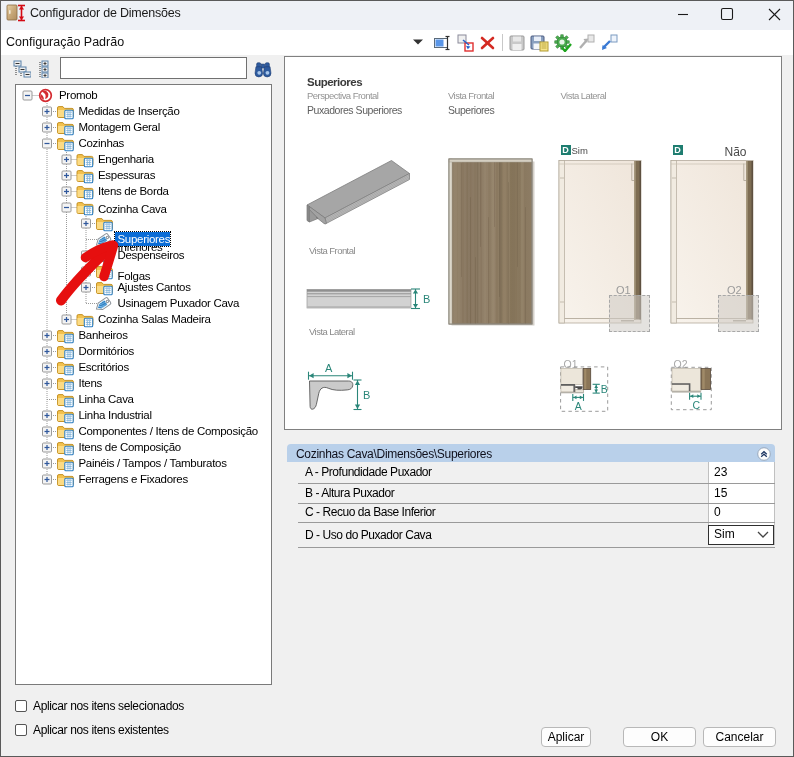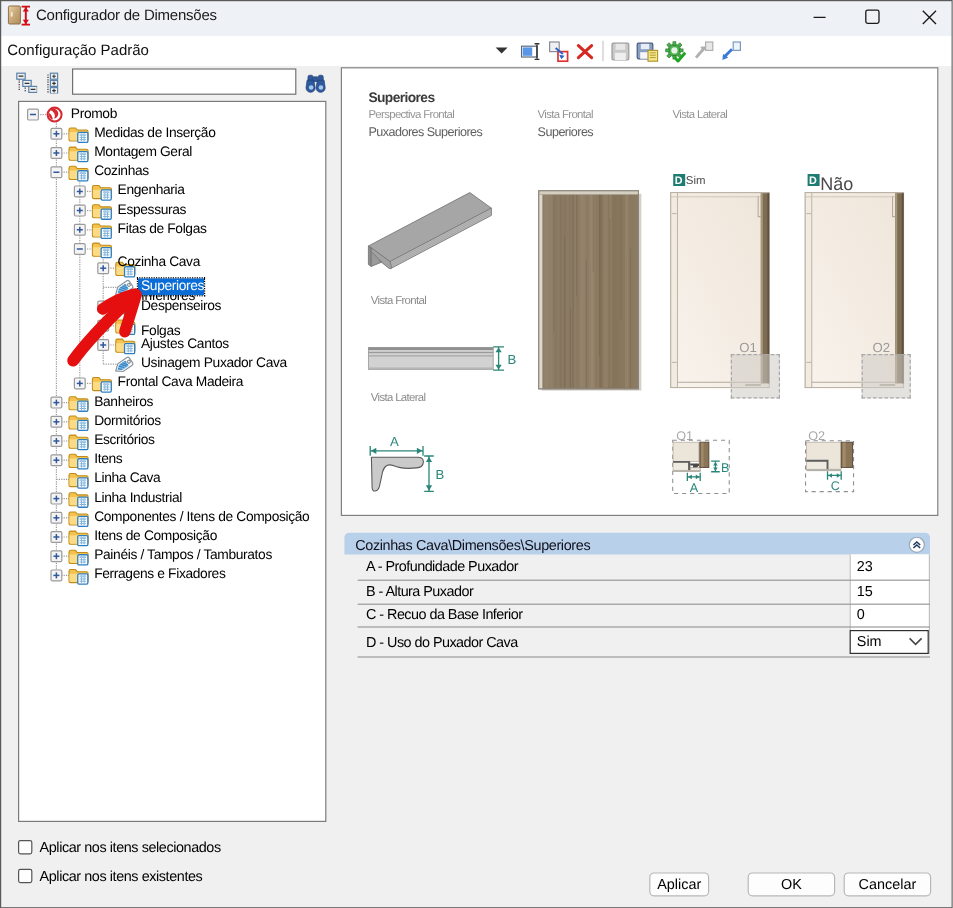--- a/index.html
+++ b/index.html
@@ -408,30 +408,30 @@
 <rect x="9.3" y="6.9" width="5.4" height="1.2" fill="#a8cbe8"></rect>
 </g>
     </g>
   </svg>
 <div class="txt" style="left:59px;top:89.0px;font-size:11.5px;letter-spacing:-0.3px;color:#000;">Promob</div>
 <div class="txt" style="left:78.5px;top:105.0px;font-size:11.5px;letter-spacing:-0.3px;color:#000;">Medidas de Inserção</div>
 <div class="txt" style="left:78.5px;top:121.0px;font-size:11.5px;letter-spacing:-0.3px;color:#000;">Montagem Geral</div>
 <div class="txt" style="left:78.5px;top:137.0px;font-size:11.5px;letter-spacing:-0.3px;color:#000;">Cozinhas</div>
 <div class="txt" style="left:98px;top:153.0px;font-size:11.5px;letter-spacing:-0.3px;color:#000;">Engenharia</div>
 <div class="txt" style="left:98px;top:169.0px;font-size:11.5px;letter-spacing:-0.3px;color:#000;">Espessuras</div>
-<div class="txt" style="left:98px;top:185.0px;font-size:11.5px;letter-spacing:-0.3px;color:#000;">Fitas de Folgas</div>
-<div class="txt" style="left:98px;top:213px;font-size:11.5px;letter-spacing:-0.3px;color:#000;">Cozinha Cava</div>
+<div class="txt" style="left:98px;top:185.0px;font-size:11.5px;letter-spacing:-0.3px;color:#000;">Itens de Borda</div>
+<div class="txt" style="left:98px;top:203px;font-size:11.5px;letter-spacing:-0.3px;color:#000;">Cozinha Cava</div>
 <div class="txt" style="left:117.5px;top:217.0px;font-size:11.5px;letter-spacing:-0.3px;color:#000;margin-top:24px;">Inferiores</div>
 <div class="abs" style="left:115px;top:232.0px;width:55px;height:14px;background:#0a6cd6;outline:1px dotted #000;"></div>
 <div class="txt" style="left:117.5px;top:233.0px;font-size:11.5px;letter-spacing:-0.3px;color:#fff;">Superiores</div>
 <div class="txt" style="left:117.5px;top:249.0px;font-size:11.5px;letter-spacing:-0.3px;color:#000;">Despenseiros</div>
 <div class="txt" style="left:117.5px;top:270px;font-size:11.5px;letter-spacing:-0.3px;color:#000;">Folgas</div>
 <div class="txt" style="left:117.5px;top:281.0px;font-size:11.5px;letter-spacing:-0.3px;color:#000;text-align:right;">Ajustes Cantos</div>
 <div class="txt" style="left:117.5px;top:297.0px;font-size:11.5px;letter-spacing:-0.3px;color:#000;">Usinagem Puxador Cava</div>
-<div class="txt" style="left:98px;top:313.0px;font-size:11.5px;letter-spacing:-0.3px;color:#000;">Frontal Cava Madeira</div>
+<div class="txt" style="left:98px;top:313.0px;font-size:11.5px;letter-spacing:-0.3px;color:#000;">Cozinha Salas Madeira</div>
 <div class="txt" style="left:78.5px;top:329.0px;font-size:11.5px;letter-spacing:-0.3px;color:#000;">Banheiros</div>
 <div class="txt" style="left:78.5px;top:345.0px;font-size:11.5px;letter-spacing:-0.3px;color:#000;">Dormitórios</div>
 <div class="txt" style="left:78.5px;top:361.0px;font-size:11.5px;letter-spacing:-0.3px;color:#000;">Escritórios</div>
 <div class="txt" style="left:78.5px;top:377.0px;font-size:11.5px;letter-spacing:-0.3px;color:#000;">Itens</div>
 <div class="txt" style="left:78.5px;top:393.0px;font-size:11.5px;letter-spacing:-0.3px;color:#000;">Linha Cava</div>
 <div class="txt" style="left:78.5px;top:409.0px;font-size:11.5px;letter-spacing:-0.3px;color:#000;">Linha Industrial</div>
 <div class="txt" style="left:78.5px;top:425.0px;font-size:11.5px;letter-spacing:-0.3px;color:#000;">Componentes / Itens de Composição</div>
 <div class="txt" style="left:78.5px;top:441.0px;font-size:11.5px;letter-spacing:-0.3px;color:#000;">Itens de Composição</div>
 <div class="txt" style="left:78.5px;top:457.0px;font-size:11.5px;letter-spacing:-0.3px;color:#000;">Painéis / Tampos / Tamburatos</div>
 <div class="txt" style="left:78.5px;top:473.0px;font-size:11.5px;letter-spacing:-0.3px;color:#000;">Ferragens e Fixadores</div>
@@ -573,21 +573,21 @@
 <rect x="76" y="3" width="7" height="158.5" fill="#7d6c52"></rect>
 <rect x="76" y="3" width="1.7" height="158.5" fill="#a5977d"></rect>
 <rect x="81.5" y="3" width="1.5" height="158.5" fill="#5e5040"></rect>
 <path d="M73.8 5.5 v17 h2.2" fill="none" stroke="#b3aa9c" stroke-width="0.9"></path>
 <line x1="6.5" y1="160.5" x2="76" y2="160.5" stroke="#b3aa9c" stroke-width="0.9"></line>
 <line x1="63" y1="162.8" x2="76" y2="162.8" stroke="#9a9082" stroke-width="1.2"></line>
 </svg>
 <div class="abs" style="left:560.5px;top:145px;width:10px;height:10px;background:#1e7d70;color:#fff;font-size:9px;font-weight:bold;text-align:center;line-height:10px;">D</div>
 <div class="txt" style="left:571.5px;top:145px;font-size:9.5px;color:#4a4a4a;">Sim</div>
 <div class="abs" style="left:672.5px;top:145px;width:10px;height:10px;background:#1e7d70;color:#fff;font-size:9px;font-weight:bold;text-align:center;line-height:10px;">D</div>
-<div class="txt" style="left:683.5px;top:145px;font-size:15px;color:#4a4a4a;">Não</div>
+<div class="txt" style="left:683.5px;top:145px;font-size:12px;color:#4a4a4a;padding-left:41px;">Não</div>
 <div class="txt" style="left:616px;top:284px;font-size:11px;color:#9a9a9a;">O1</div>
 <div class="abs" style="left:609px;top:295px;width:39px;height:35px;background:rgba(205,202,196,0.55);border:1px dashed #a8a8a8;"></div>
 <div class="txt" style="left:727px;top:284px;font-size:11px;color:#9a9a9a;">O2</div>
 <div class="abs" style="left:718px;top:295px;width:39px;height:35px;background:rgba(205,202,196,0.55);border:1px dashed #a8a8a8;"></div>
 <div class="txt" style="left:563.5px;top:358px;font-size:10.5px;color:#a8a8a8;">O1</div>
 <svg class="abs" style="left:558px;top:365px" width="54" height="50" viewBox="0 0 54 50">
 <rect x="2.6" y="1.9" width="47.1" height="44.4" fill="none" stroke="#909090" stroke-dasharray="3.5 3.2" stroke-width="0.9"></rect>
 <rect x="2.9" y="3.5" width="21.5" height="16.2" fill="#ece6da" stroke="#b3aa9c" stroke-width="0.6"></rect>
 <rect x="2.9" y="20.1" width="14.3" height="6.8" fill="#f0ebe1" stroke="#b3aa9c" stroke-width="0.6"></rect>
 <path d="M2.9 19.9 H16.2 V26.9" fill="none" stroke="#5f5f5f" stroke-width="1.6"></path>

